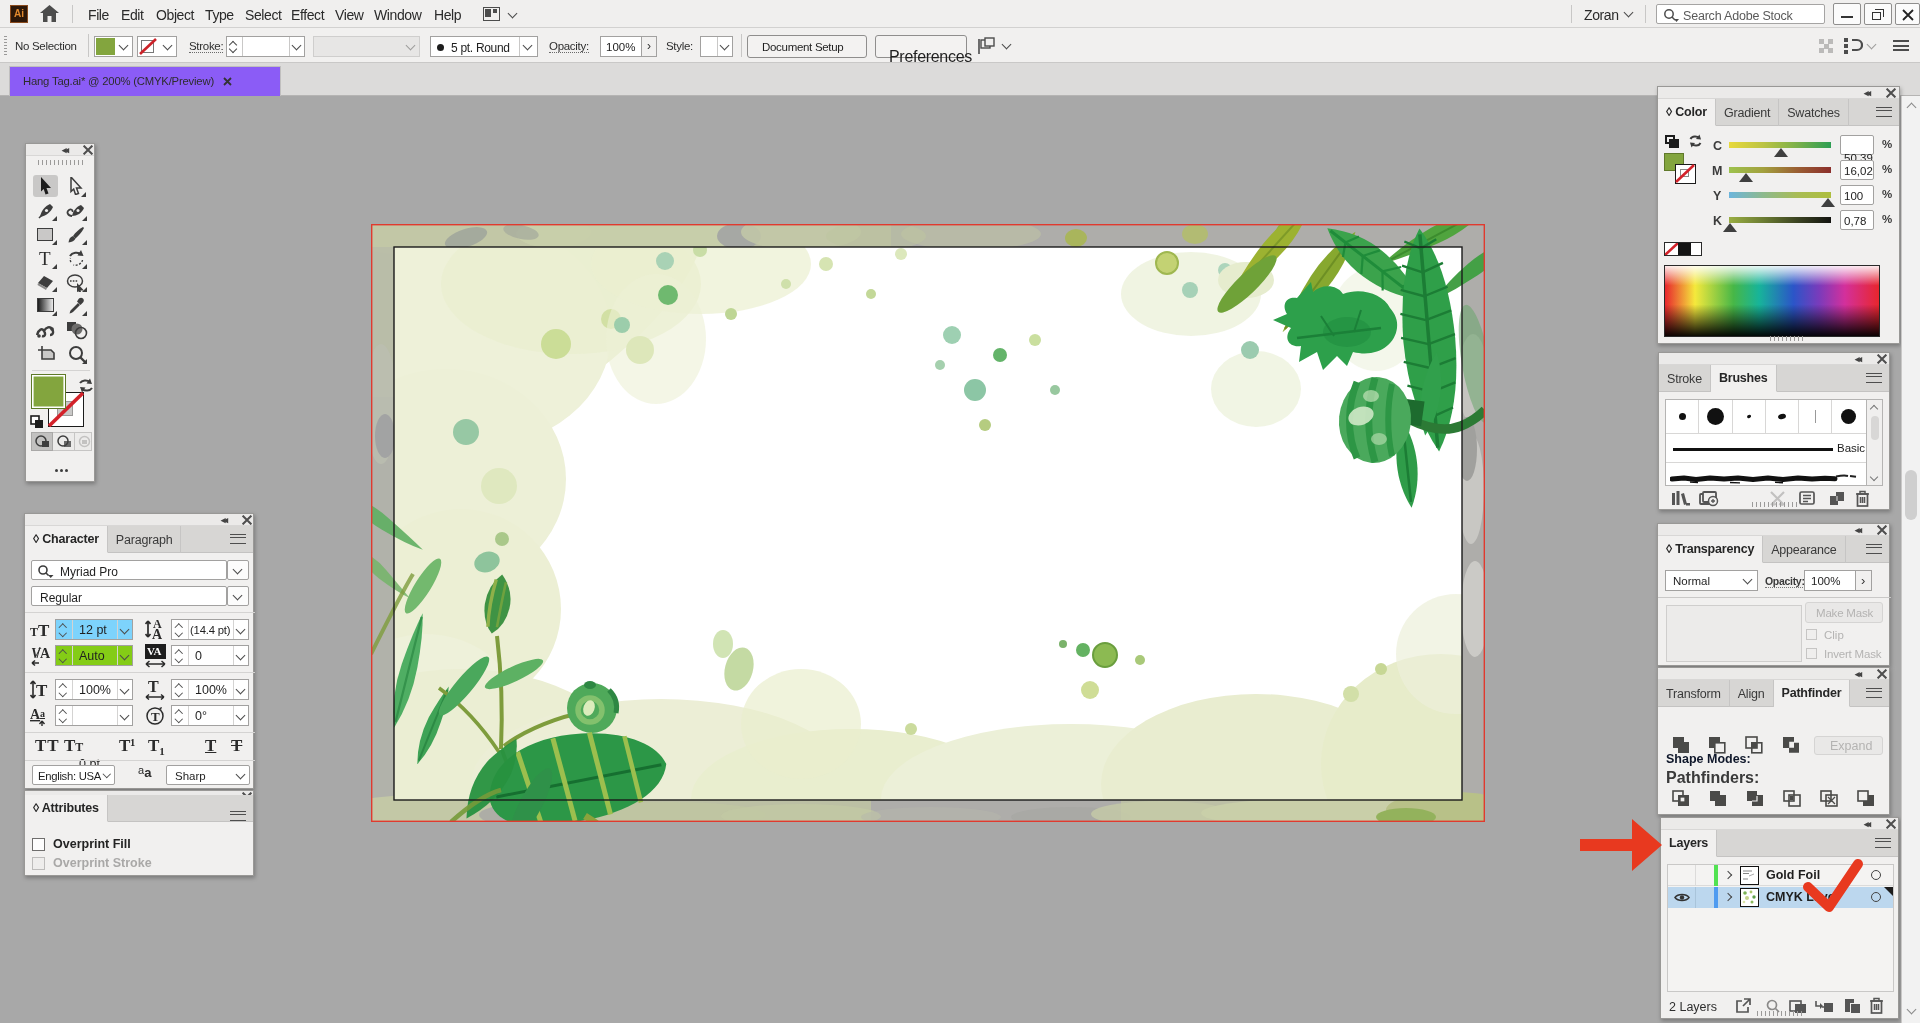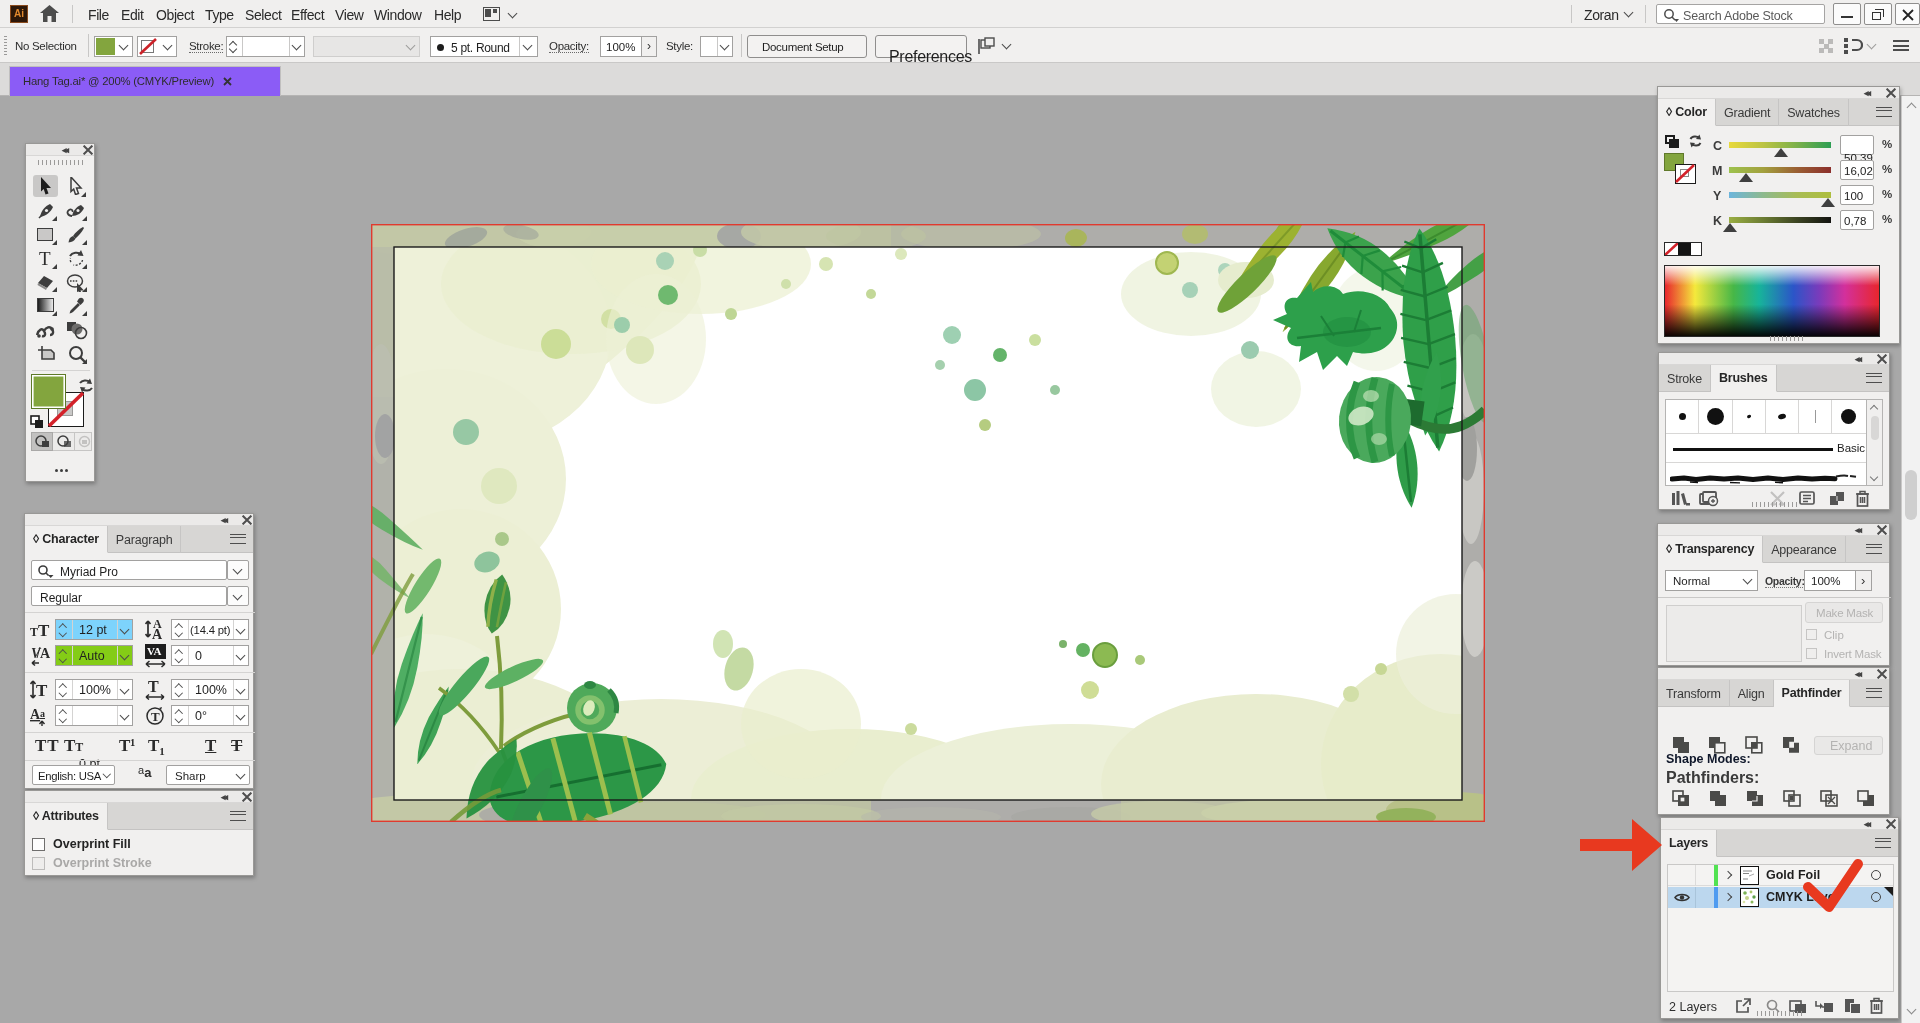--- a/index.html
+++ b/index.html
@@ -718,21 +718,21 @@
   </div>
 </div>
 
 <div class="panel" id="attrpanel" style="left:24px;top:790px;width:230px;height:86px;">
   <div class="phead">
     <div class="collapse" style="left:196px;">◂◂</div>
     <svg class="pclose" style="left:217px;" width="8" height="8" viewBox="0 0 8 8">
         <path d="M0.5 0.5 L7.5 7.5 M7.5 0.5 L0.5 7.5" stroke="#4e4e4e" stroke-width="1.6"></path>
       </svg>
   </div>
-  <div class="ptabs" style="top:12px;">
+  <div class="ptabs" style="top:4px;">
     <div class="ptab act">◊ Attributes</div>
   </div>
   <div class="ham" style="right:7px;top:20px;"></div>
   <div class="abs" style="left:7px;top:47px;width:13px;height:13px;background:#fdfdfd;border:1.4px solid #6f6e6d;"></div>
   <div class="txt" style="left:28px;top:46px;font-size:12.5px;font-weight:bold;color:#232323;">Overprint Fill</div>
   <div class="abs" style="left:7px;top:66px;width:13px;height:13px;background:#eeedec;border:1.4px solid #bdbcbb;"></div>
   <div class="txt" style="left:28px;top:65px;font-size:12.5px;font-weight:bold;color:#a9a8a7;">Overprint Stroke</div>
 </div>
 
 <div class="panel" id="colorpanel" style="left:1657px;top:86px;width:243px;height:258px;">

